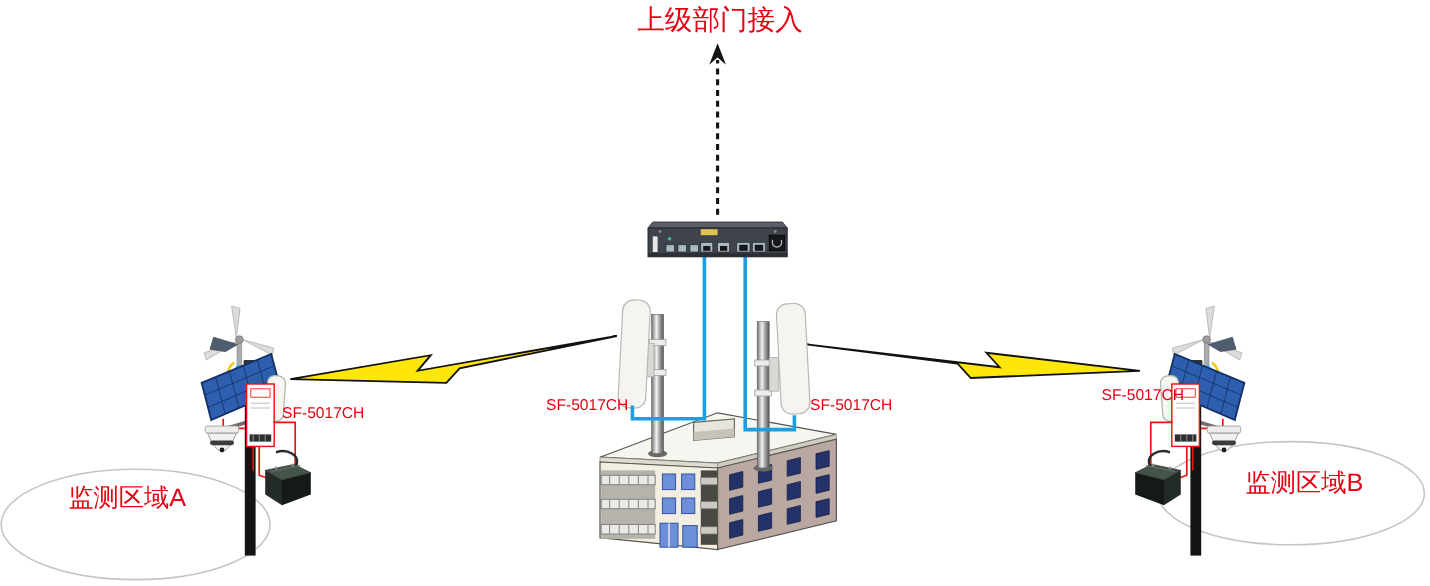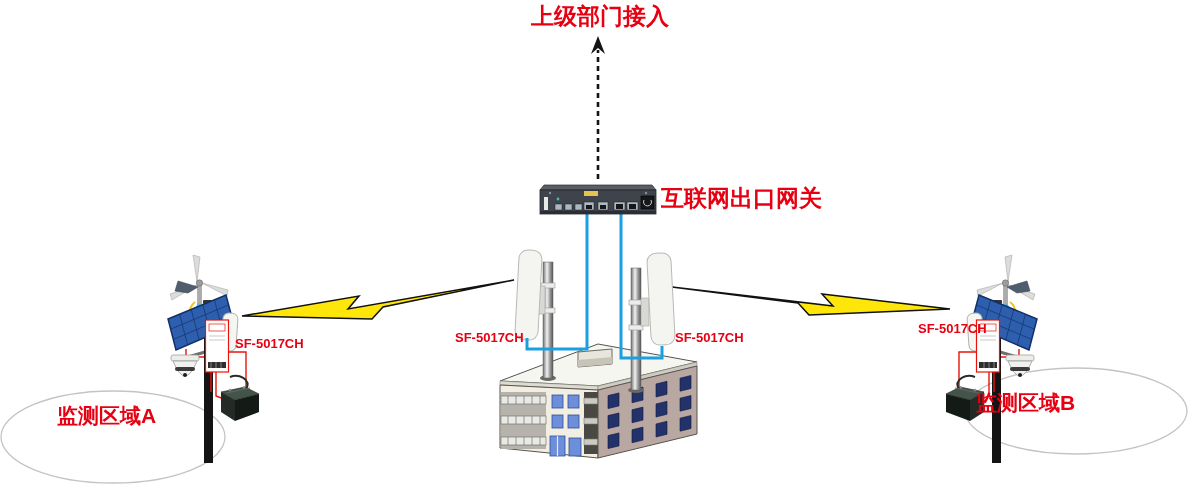--- a/index.html
+++ b/index.html
@@ -2,21 +2,21 @@
 <html style="--label-red: #e60012; --wire-red: #e8140c; --cable-blue: #1b9fe0; --bolt-yellow: #ffe60a; --arrow-black: #141414; --solar-blue: #2e5fae; --router-body: #3f434b; --building-roof: #f6f6f1; --building-front: #f2eee1; --building-side: #b9a8a1;"><head>
 <meta charset="utf-8">
 <style>
   html,body{margin:0;padding:0;background:#fff;}
   .stage{
     position:relative;width:1192px;height:488px;background:#ffffff;overflow:hidden;
     font-family:"Liberation Sans","DejaVu Sans",sans-serif;
   }
   .stage svg{position:absolute;left:0;top:0;}
   .label{
-    position:absolute;color:var(--label-red,#e60012);font-weight:700;
+    position:absolute;color:var(--label-red,#e60012);font-weight:400;
     white-space:nowrap;line-height:1.1;
   }
   .lbl-xl{font-size:23px;}
   .lbl-lg{font-size:21px;}
   .lbl-sm{font-size:13px;}
   .center{text-align:center;}
 </style>
 </head>
 <body>
 
@@ -227,20 +227,19 @@
       <rect x="171" y="355" width="28" height="6" rx="2" fill="#ececea" stroke="#9a9a96" stroke-width="0.7"></rect>
       <path d="M 173,361 Q 185,391 197,361 Z" fill="#f1f1ef" stroke="#9a9a96" stroke-width="0.8"></path>
       <rect x="175" y="367" width="20" height="4" rx="2" fill="#3b3b3b"></rect>
       <circle cx="185" cy="375" r="2" fill="#1e1e1e"></circle>
     </g>
   </g>
   <use href="#station" transform="translate(1205,0) scale(-1,1)"></use>
 </svg>
 
   <div class="label lbl-xl center" style="left:524px;top:4px;width:152px;">上级部门接入</div>
-  <div class="label lbl-xl" style="left:661px;top:186px;">互联网出口网关</div>
   <div class="label lbl-lg" style="left:57px;top:404px;">监测区域A</div>
-  <div class="label lbl-lg" style="left:976px;top:391px;">监测区域B</div>
+  <div class="label lbl-lg" style="left:1038px;top:391px;">监测区域B</div>
   <div class="label lbl-sm" style="left:235px;top:337px;">SF-5017CH</div>
   <div class="label lbl-sm" style="left:455px;top:331px;">SF-5017CH</div>
   <div class="label lbl-sm" style="left:675px;top:331px;">SF-5017CH</div>
   <div class="label lbl-sm" style="left:918px;top:322px;">SF-5017CH</div>
 </div>
 
 </body></html>

